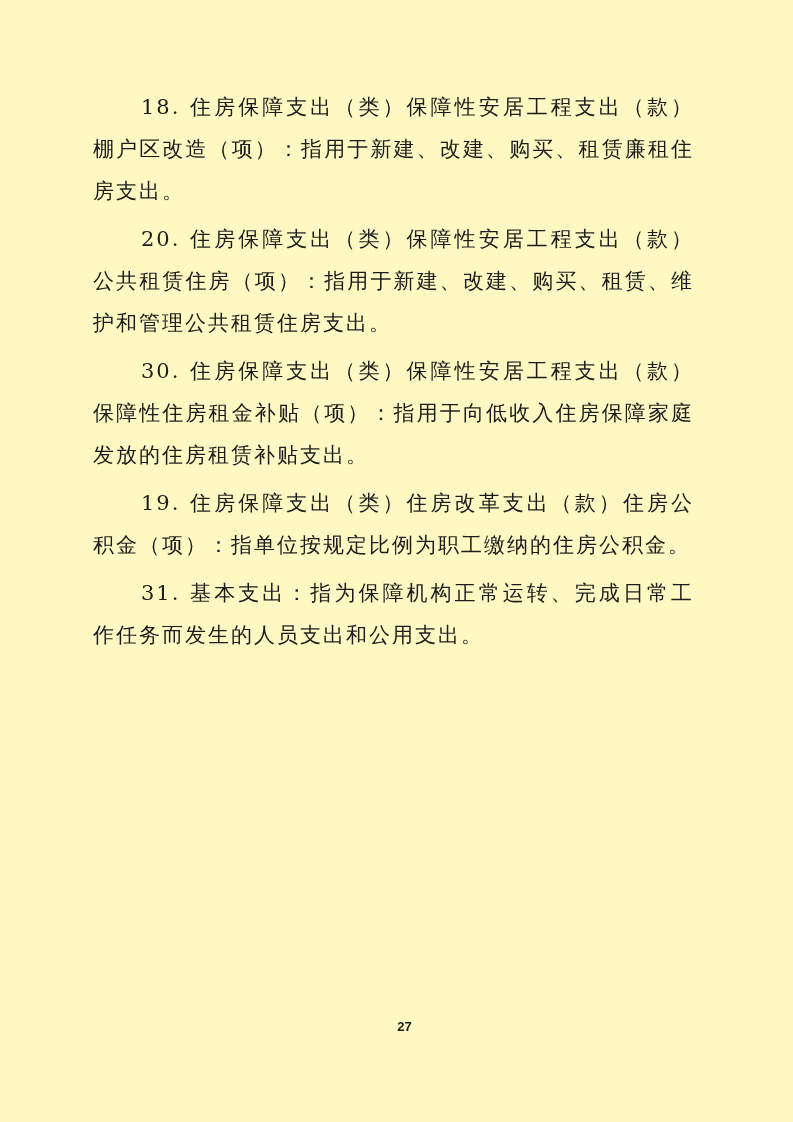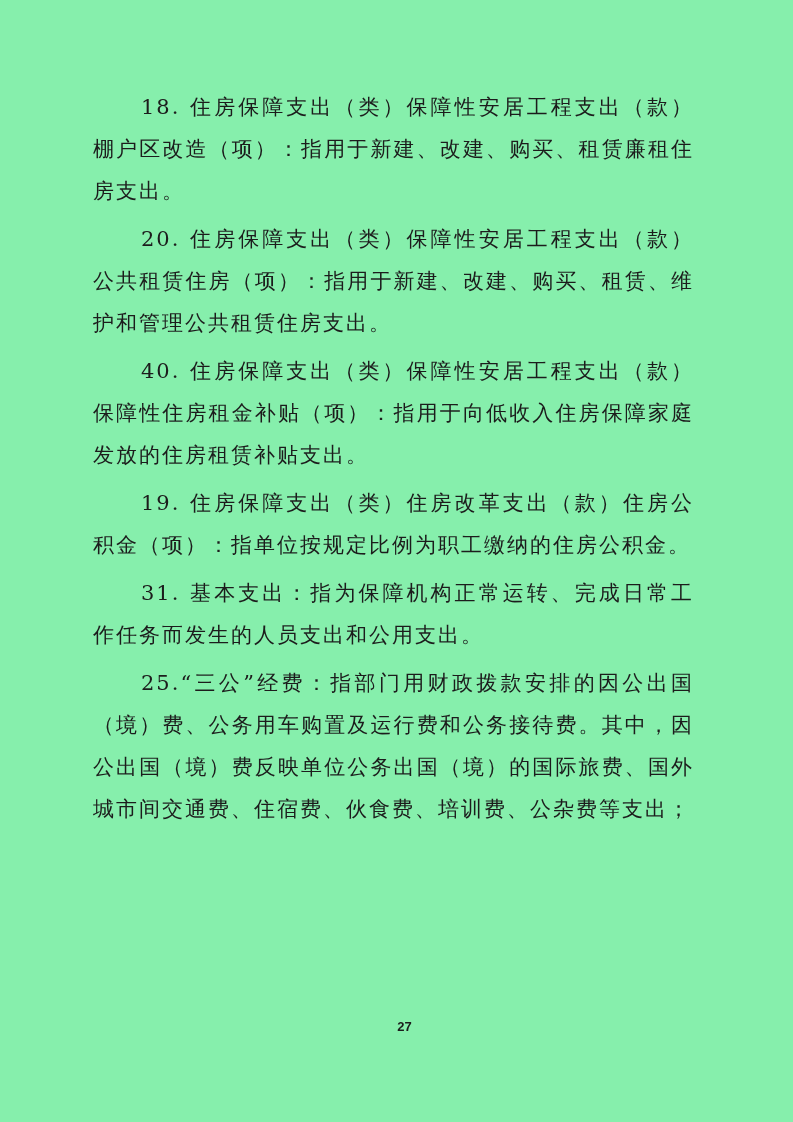--- a/index.html
+++ b/index.html
@@ -4,21 +4,21 @@
 <style>
   html, body {
     margin: 0;
     padding: 0;
     background: #ffffff;
   }
   .page {
     position: relative;
     width: 793px;
     height: 1122px;
-    background: #86efac;
+    background: #fef9c3;
     overflow: hidden;
     font-family: "DejaVu Serif", "Liberation Serif", serif;
   }
   .content {
     position: absolute;
     top: 86px;
     left: 93px;
     width: 601px;
     color: #1c1c1c;
     font-size: 21px;
@@ -47,19 +47,18 @@
     color: #1c1c1c;
   }
 </style>
 </head>
 <body>
 
 <div class="page">
   <div class="content">
     <p class="para">18. 住房保障支出（类）保障性安居工程支出（款）棚户区改造（项）：指用于新建、改建、购买、租赁廉租住房支出。</p>
     <p class="para">20. 住房保障支出（类）保障性安居工程支出（款）公共租赁住房（项）：指用于新建、改建、购买、租赁、维护和管理公共租赁住房支出。</p>
-    <p class="para">40. 住房保障支出（类）保障性安居工程支出（款）保障性住房租金补贴（项）：指用于向低收入住房保障家庭发放的住房租赁补贴支出。</p>
+    <p class="para">30. 住房保障支出（类）保障性安居工程支出（款）保障性住房租金补贴（项）：指用于向低收入住房保障家庭发放的住房租赁补贴支出。</p>
     <p class="para">19. 住房保障支出（类）住房改革支出（款）住房公积金（项）：指单位按规定比例为职工缴纳的住房公积金。</p>
     <p class="para">31. 基本支出：指为保障机构正常运转、完成日常工作任务而发生的人员支出和公用支出。</p>
-    <p class="para">25.“三公”经费：指部门用财政拨款安排的因公出国（境）费、公务用车购置及运行费和公务接待费。其中，因公出国（境）费反映单位公务出国（境）的国际旅费、国外城市间交通费、住宿费、伙食费、培训费、公杂费等支出；</p>
   </div>
   <div class="page-number">27</div>
 </div>
 
 </body></html>

